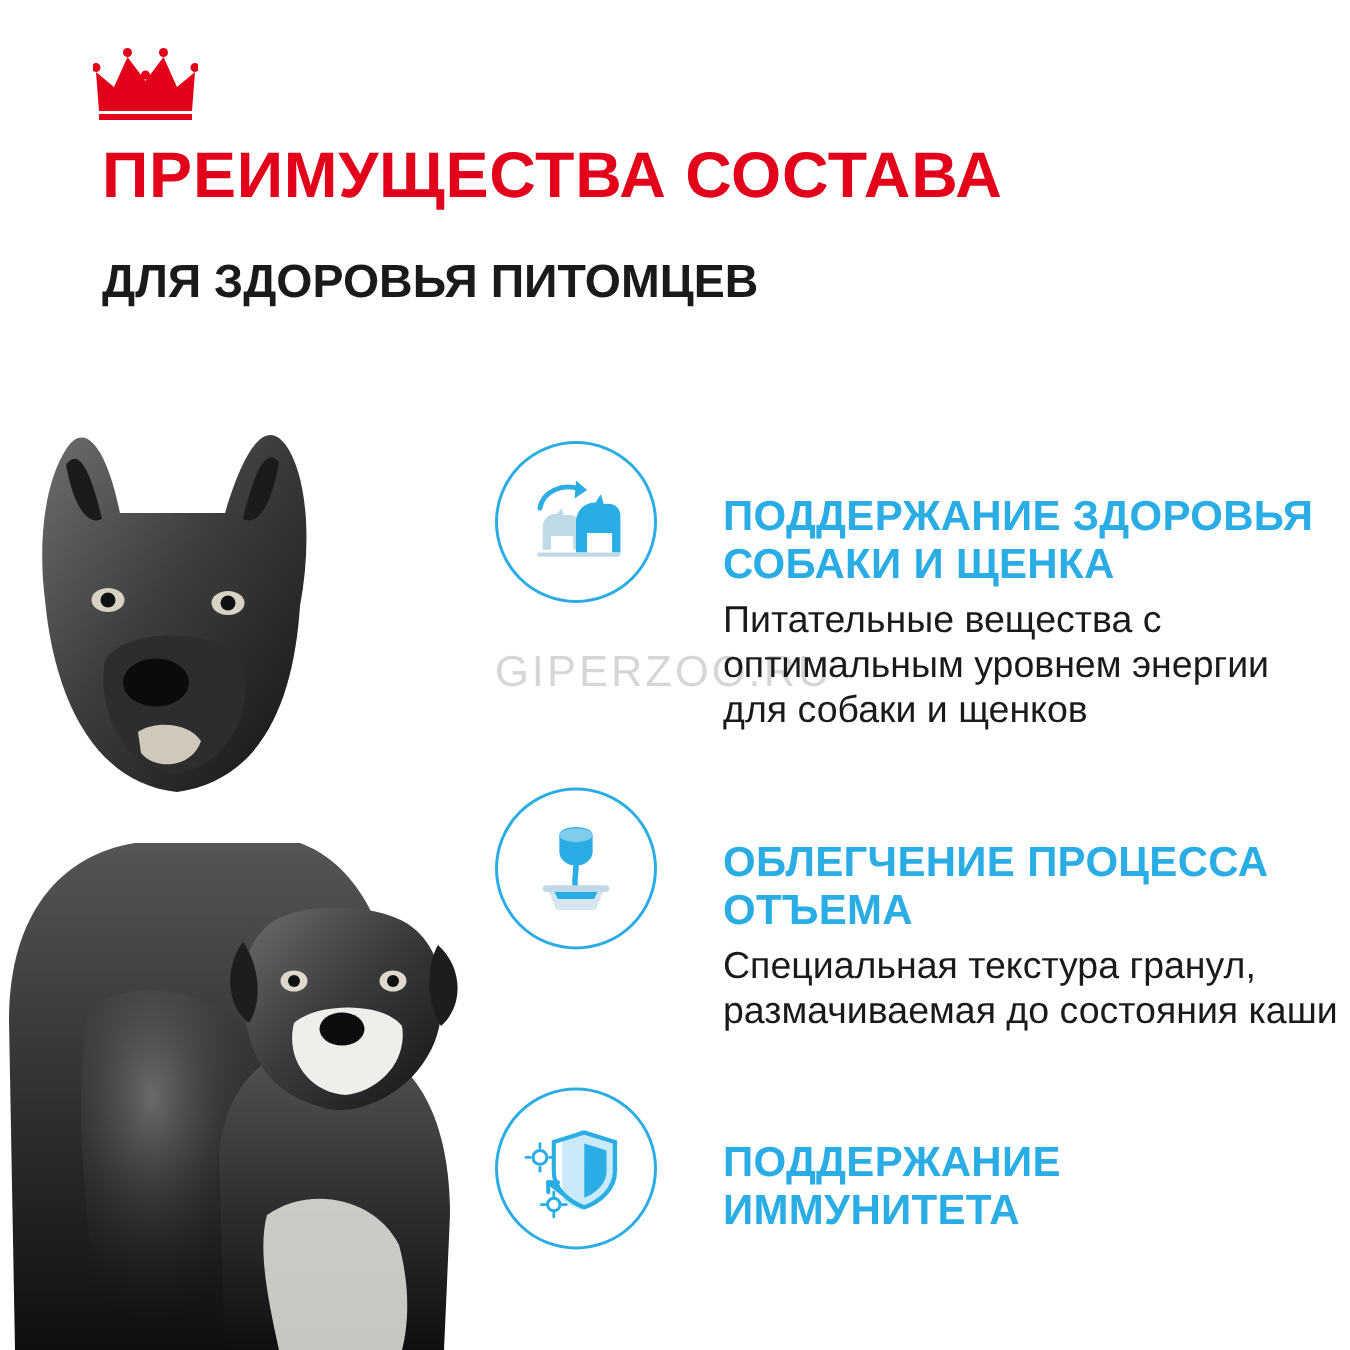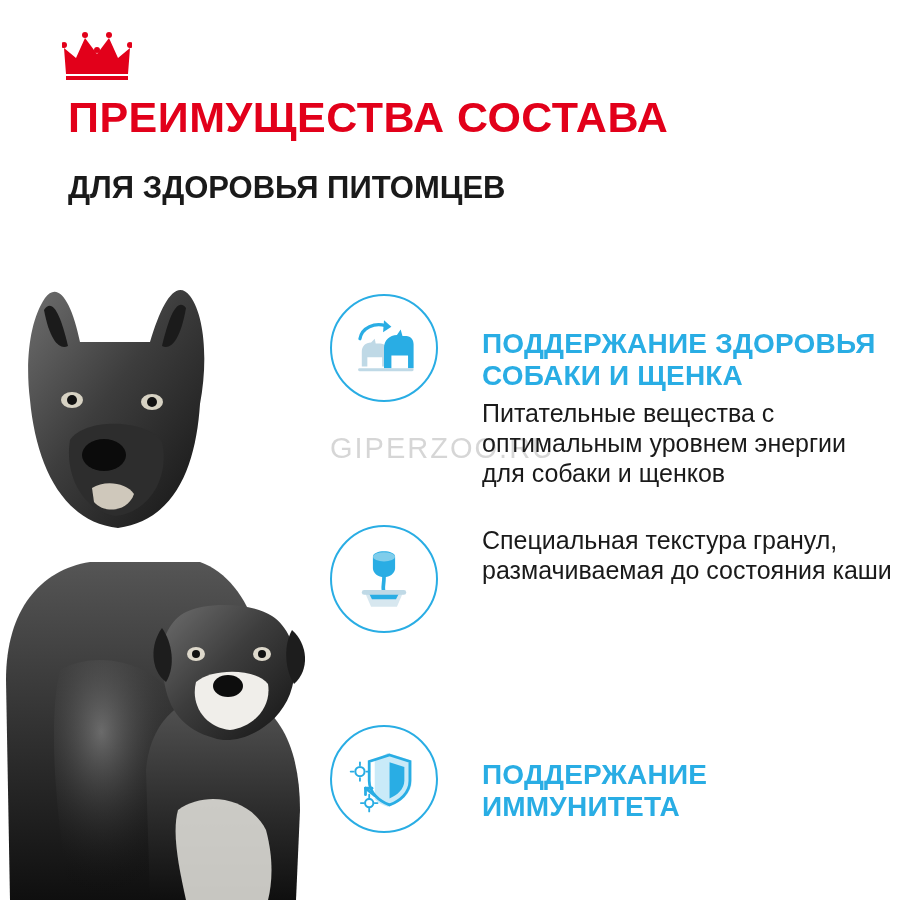--- a/index.html
+++ b/index.html
@@ -234,20 +234,21 @@
           <path d="M28 16 C28 12 34 10 40 10 C46 10 52 12 52 16 L52 28 C52 34 46 38 40 38 C34 38 28 34 28 28 Z" fill="#29ade4"></path>
           <ellipse cx="40" cy="16" rx="12" ry="5" fill="#7fcdeb"></ellipse>
           <path d="M40 38 C40 46 38 50 40 54" stroke="#29ade4" stroke-width="4" fill="none" stroke-linecap="round"></path>
           <path d="M20 56 L60 56 L54 70 L26 70 Z" fill="#d7e7ef"></path>
           <path d="M24 56 L56 56 L53 62 L27 62 Z" fill="#29ade4"></path>
           <rect x="16" y="52" width="48" height="5" rx="2.5" fill="#bfd9e6"></rect>
         </svg>
       </div>
     </div>
     <div class="text-col">
+      <div class="b-title">ОБЛЕГЧЕНИЕ ПРОЦЕССА ОТЪЕМА</div>
       <div class="b-body">Специальная текстура гранул, размачиваемая до состояния каши</div>
     </div>
   </div>
 
   <div class="benefit" style="top:725px;">
     <div class="icon-wrap">
       <div class="icon-circle">
         <svg viewBox="0 0 80 80" width="74" height="74" aria-hidden="true">
           <path d="M44 12 L70 20 L70 42 C70 56 58 66 44 70 C38 68 34 66 30 62 L30 20 Z" fill="#29ade4" opacity="0.25"></path>
           <path d="M46 14 L68 21 L68 42 C68 55 57 64 46 68 C35 64 24 55 24 42 L24 21 Z" fill="none" stroke="#29ade4" stroke-width="3"></path>

